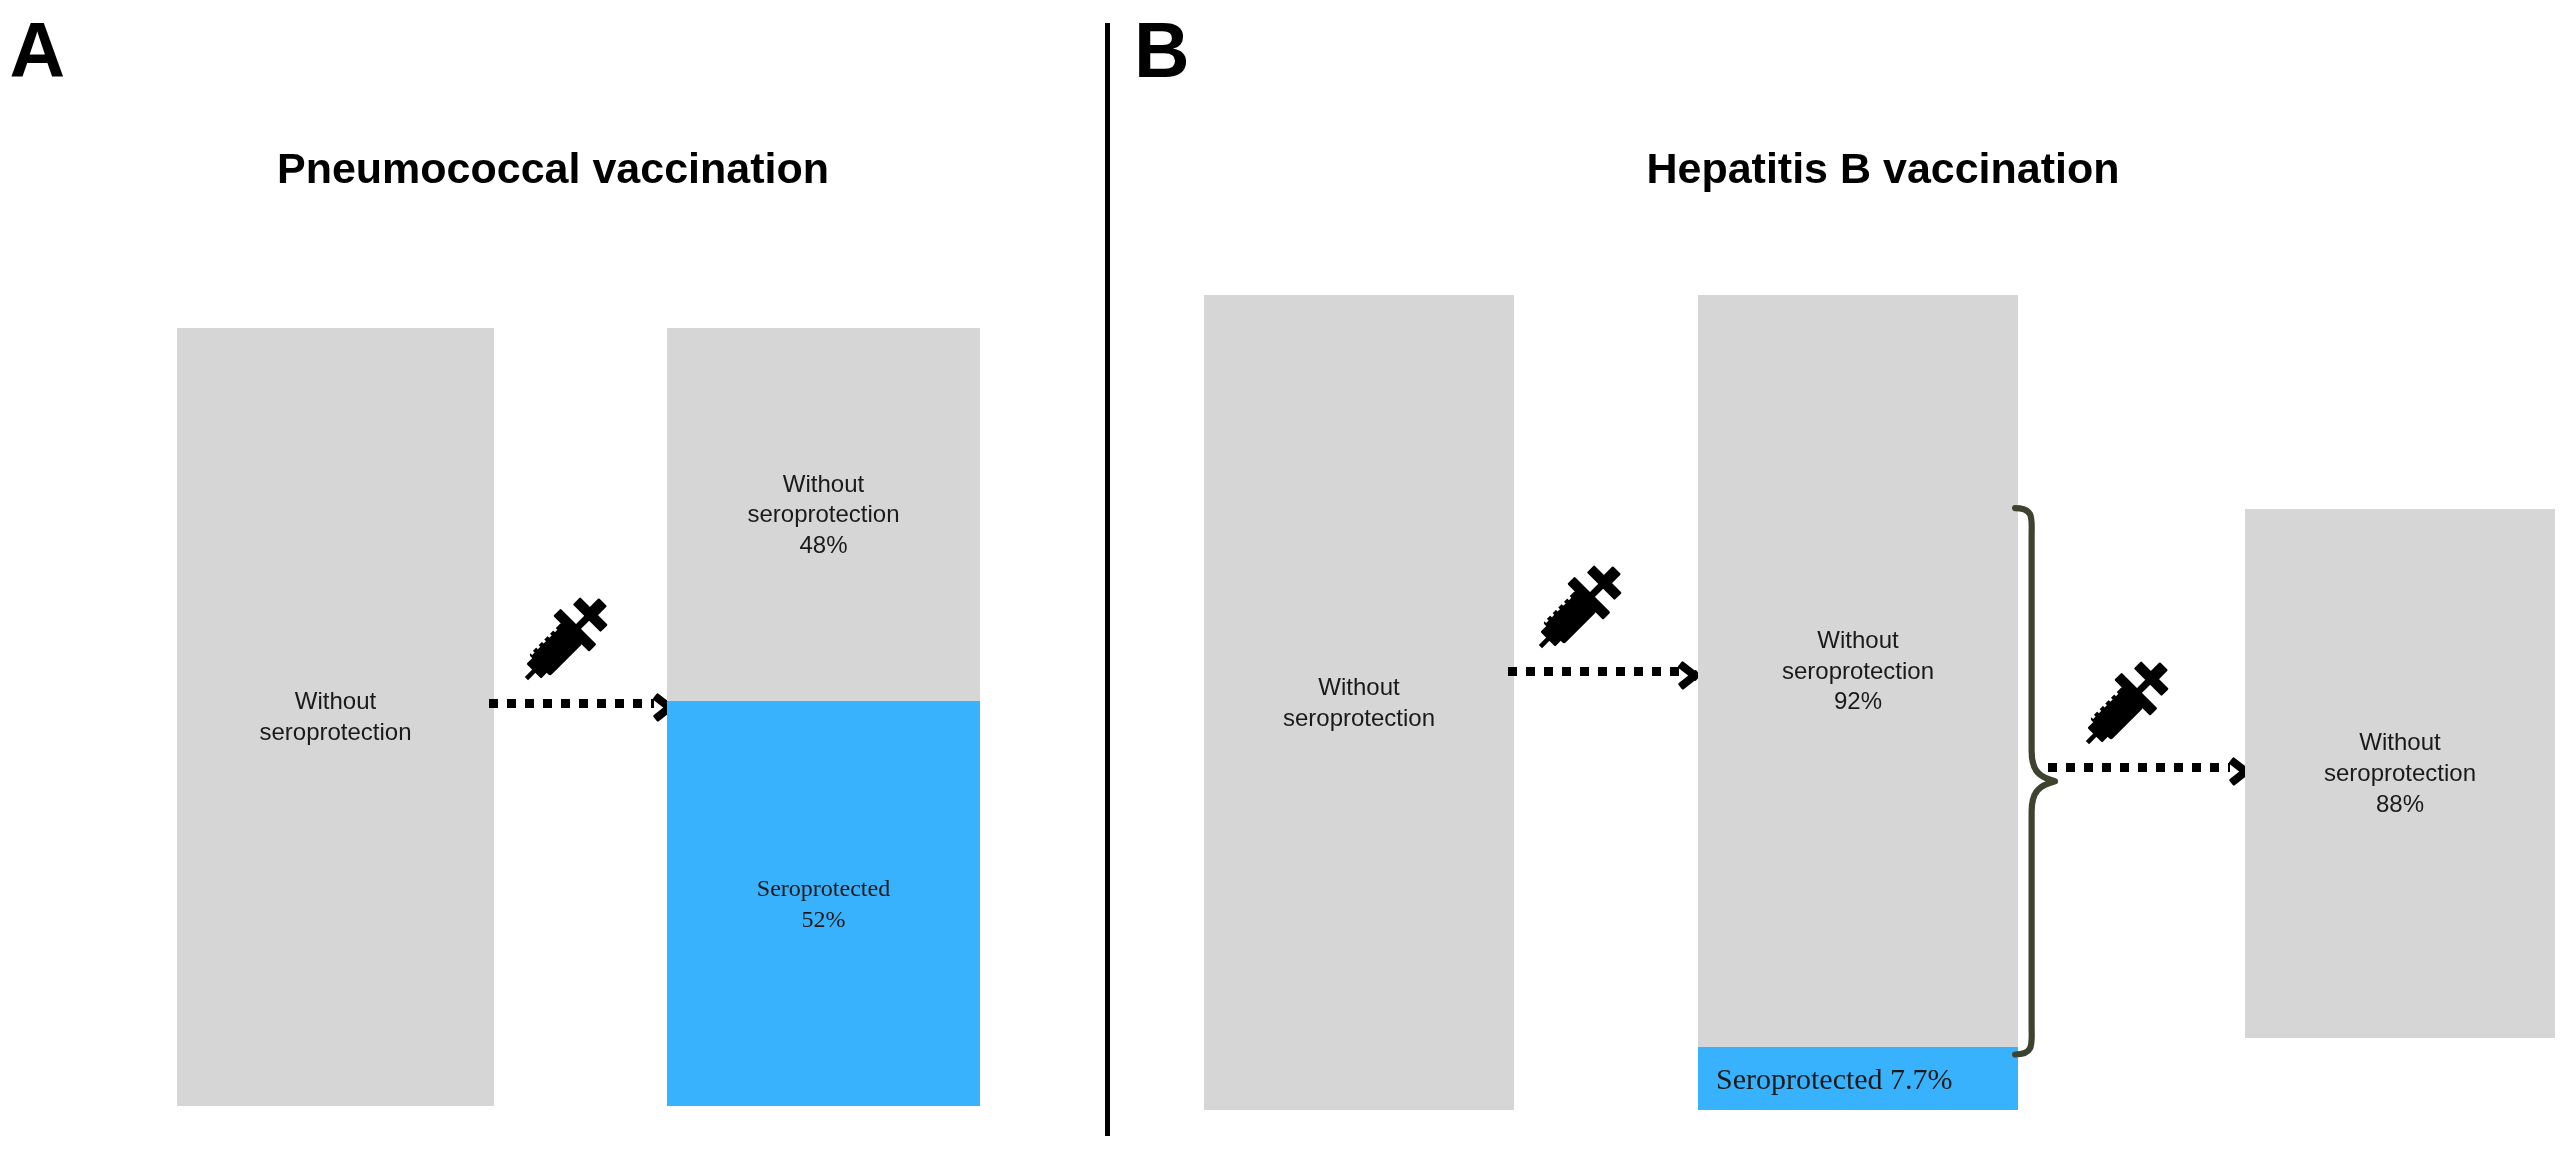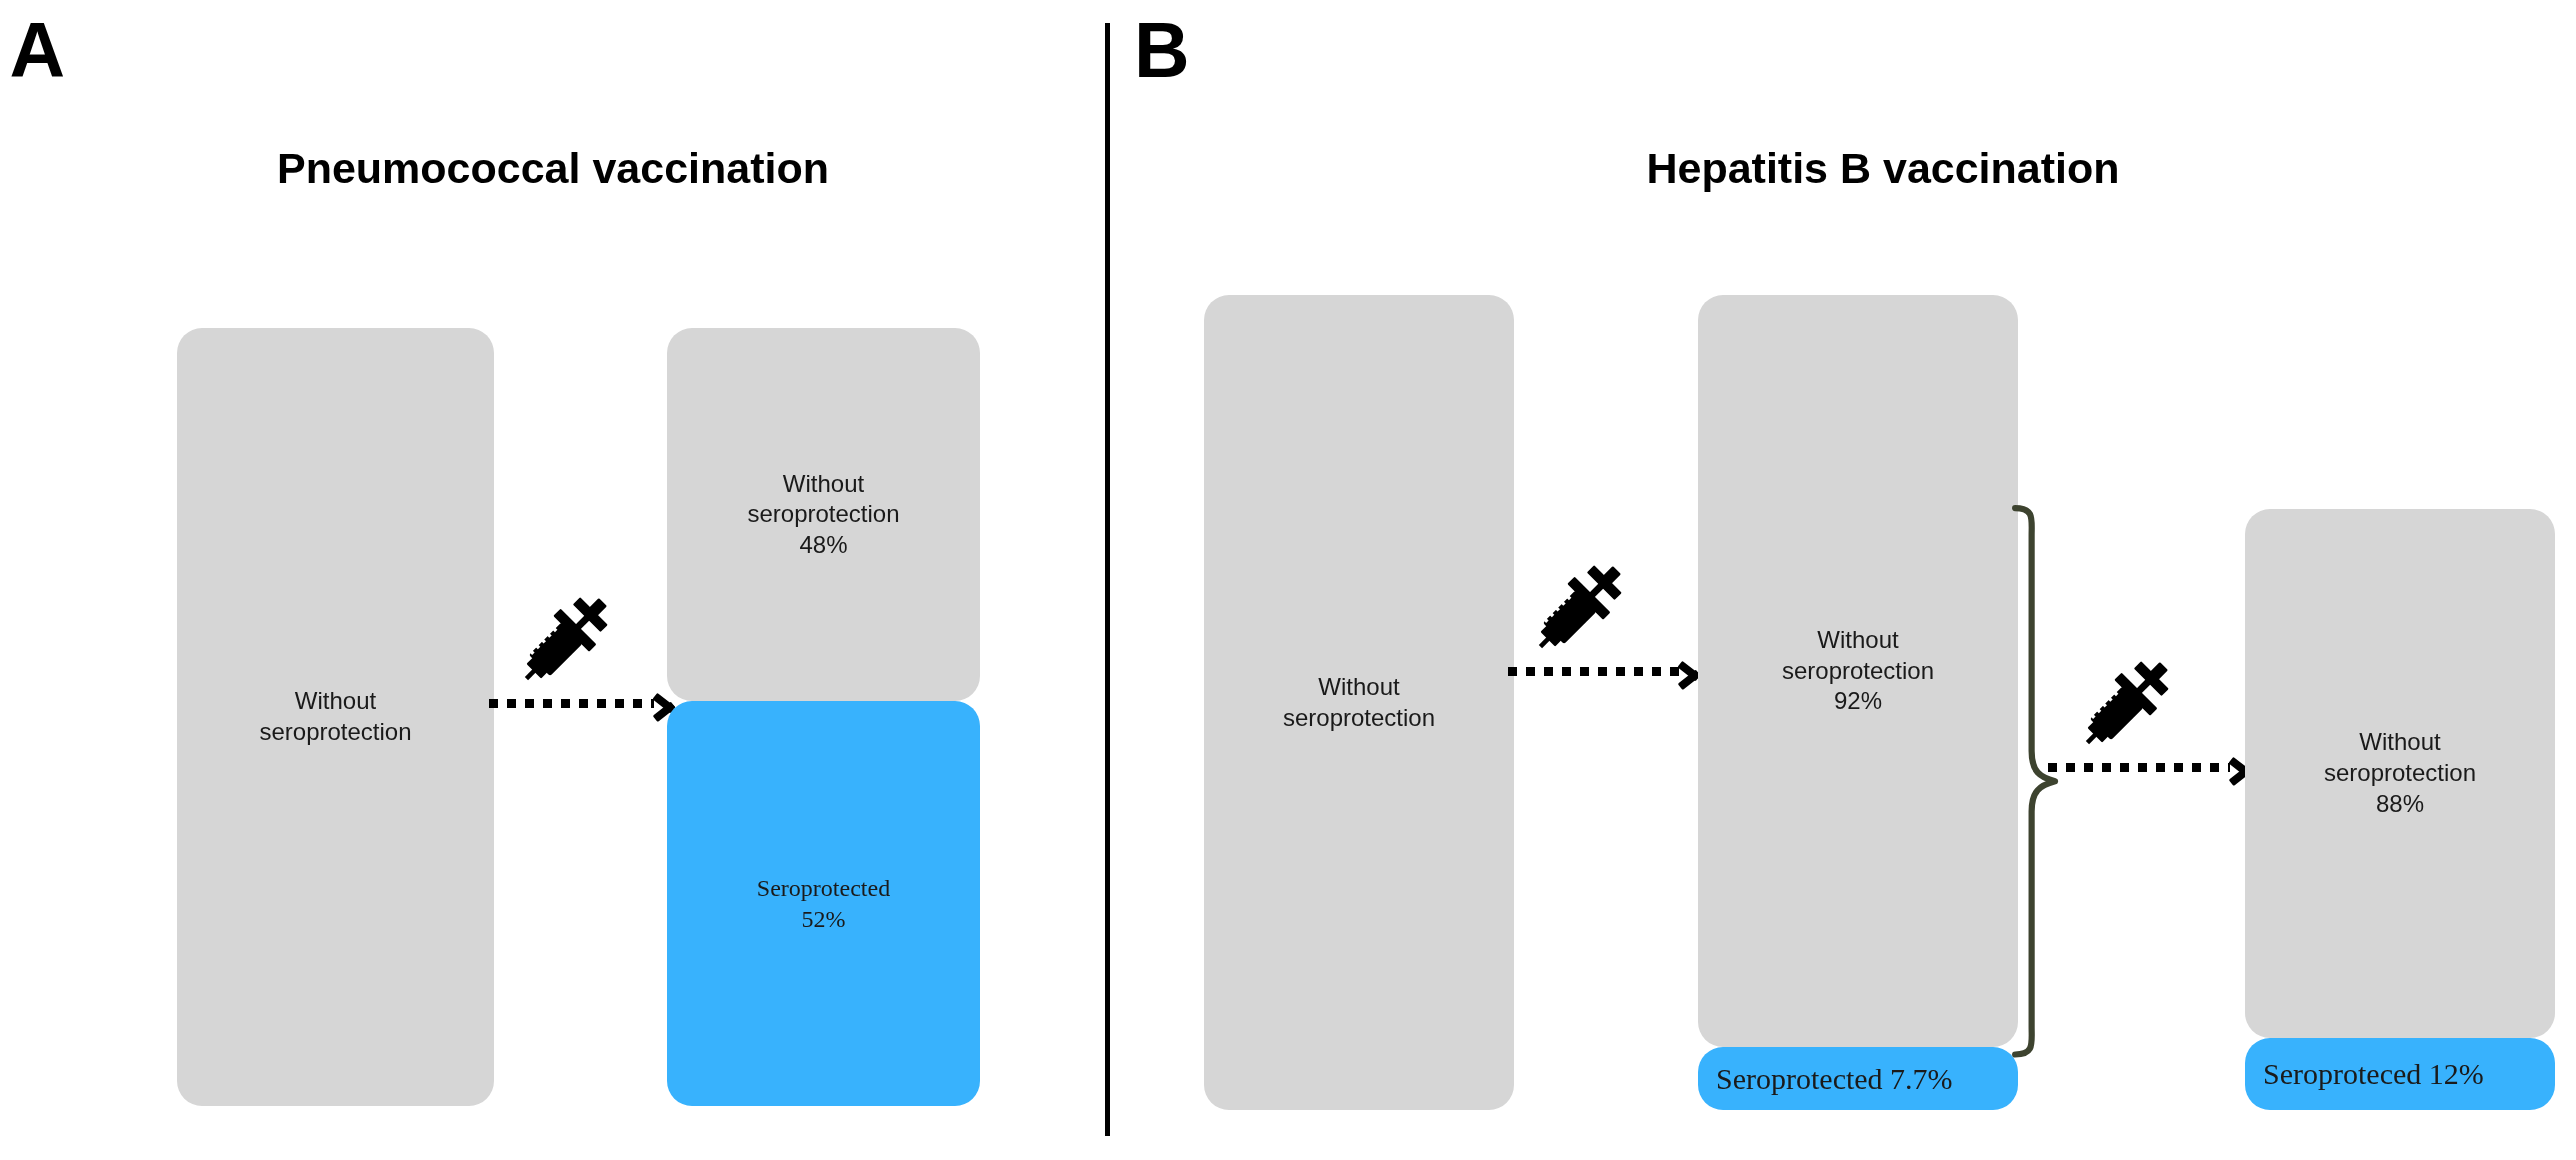--- a/index.html
+++ b/index.html
@@ -59,21 +59,20 @@
     display:flex;
     flex-direction:column;
   }
   .seg{
     position:relative;
     display:flex;
     align-items:center;
     justify-content:center;
     box-sizing:border-box;
     overflow:hidden;
-    border-radius:25px;
   }
   .seg.gray{ background:#d6d6d6; }
   .seg.blue{ background:#38b2fd;font-family:Liberation Serif, serif; }
 
   .seg-label{
     text-align:center;
     font-size:24px;
     line-height:1.28;
     color:#1a1a1a;
     white-space:pre-line;
@@ -274,19 +273,16 @@
       <rect x="27" y="77" width="12" height="3" fill="#ffffff"></rect>
     </g>
   </svg>
 
   <div class="bar" id="bar-b3">
     <div class="seg gray" style="height:88%">
       <span class="seg-label">Without
 seroprotection
 88%</span>
     </div>
-    <div class="seg blue" style="height:12%">
-      <span class="seg-label inline">Seroproteced 12%</span>
-    </div>
   </div>
 
 </div>
 
 
 </body></html>

